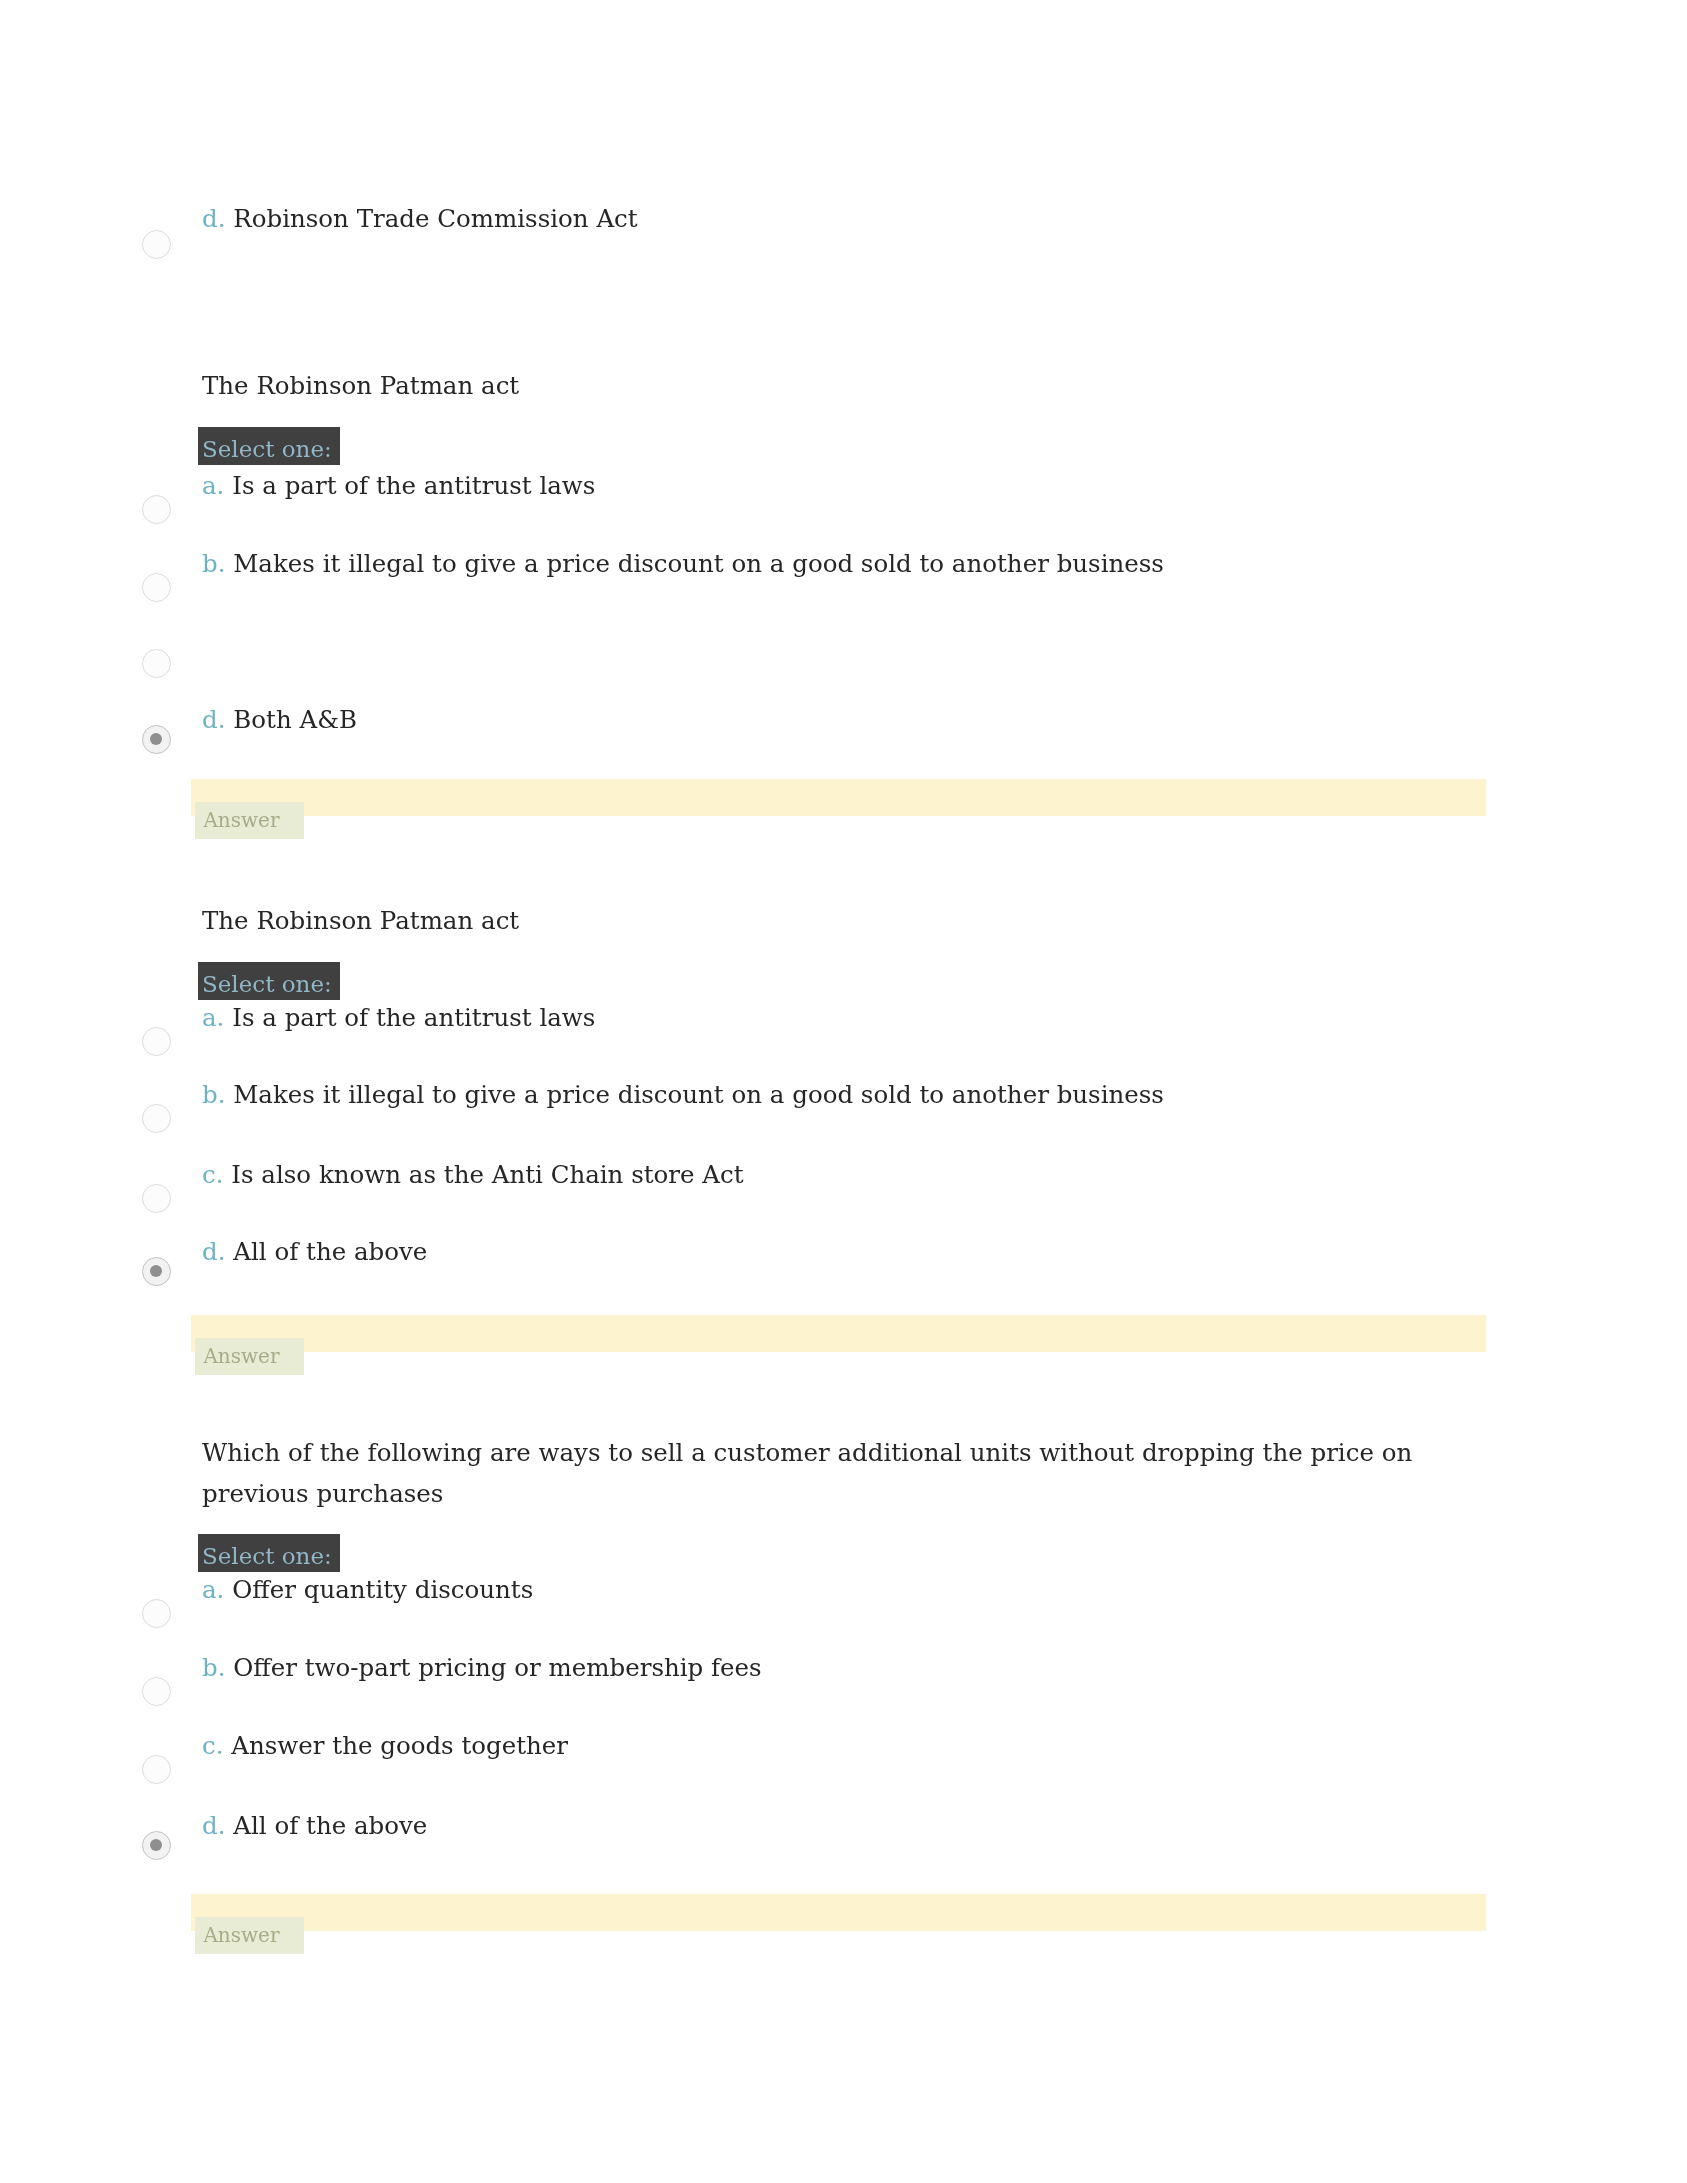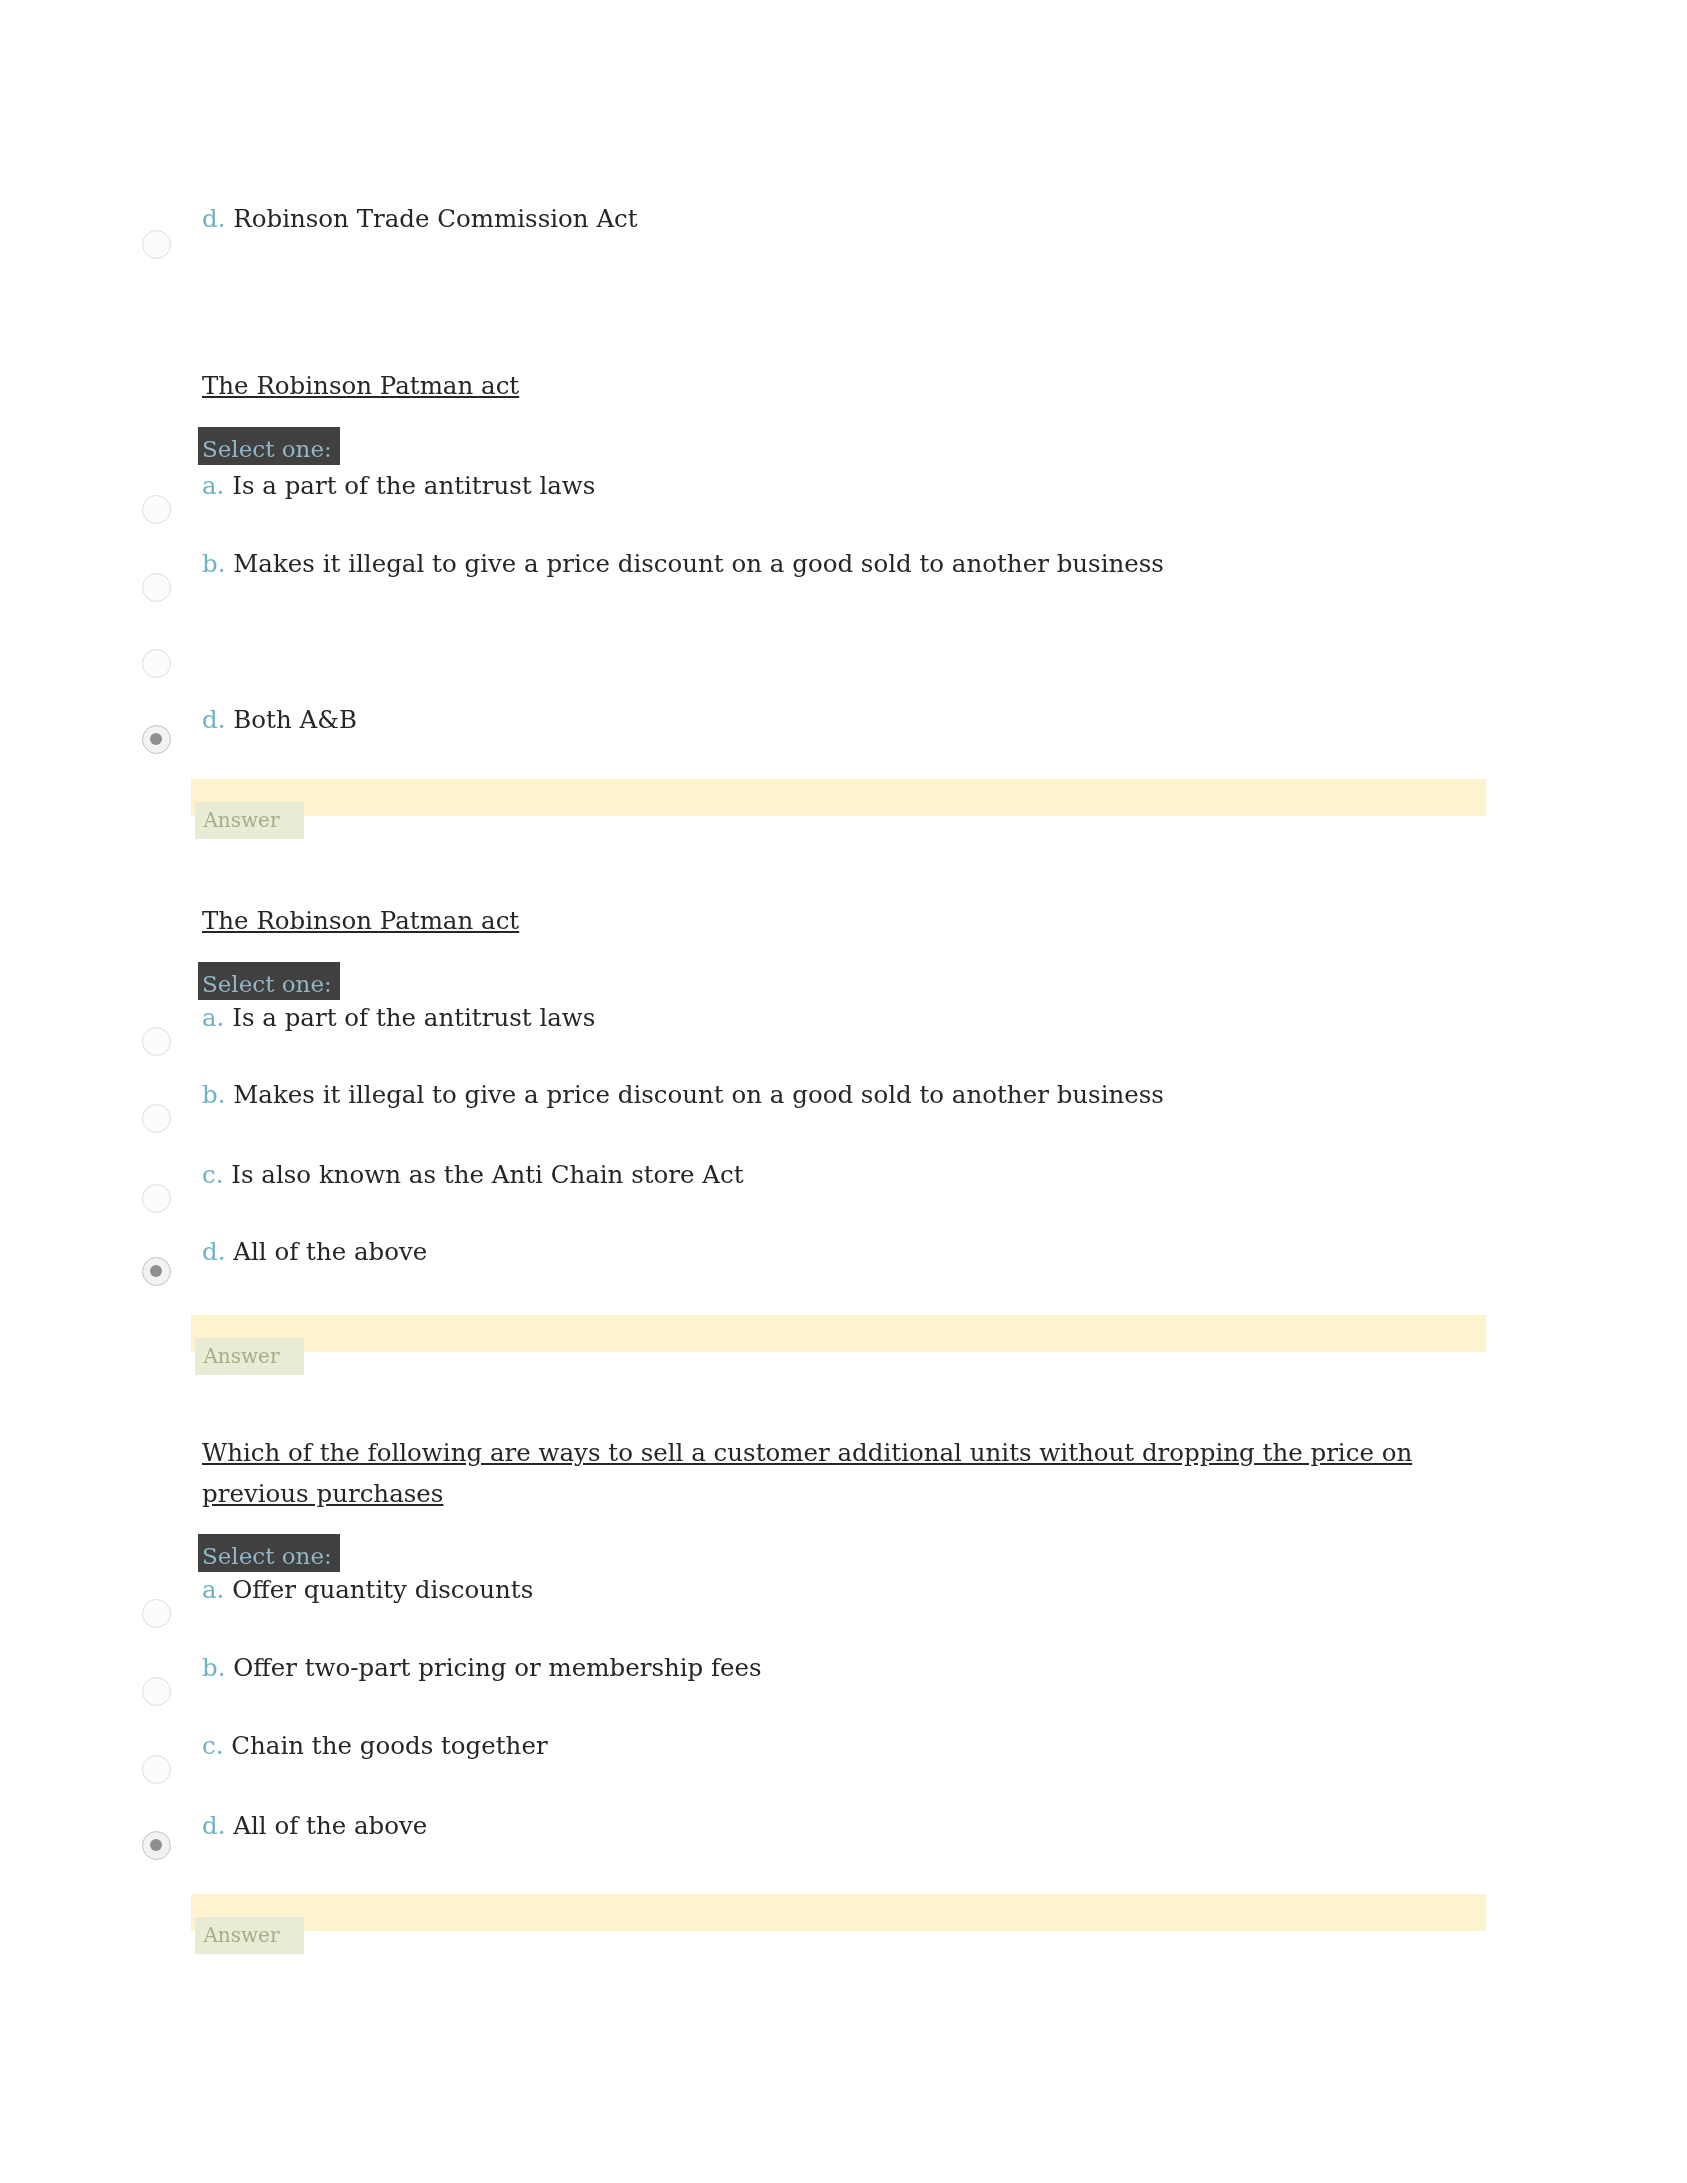--- a/index.html
+++ b/index.html
@@ -1,21 +1,21 @@
 <!DOCTYPE html>
 <html style="font-size:10.6px"><head>
 <meta charset="utf-8">
 <title>Quiz review</title>
 <style>
   html,body{margin:0;padding:0;background:#ffffff;}
   body{width:1687px;height:2183px;font-family:"DejaVu Serif",serif;}
   .page{position:relative;width:1687px;height:2183px;overflow:hidden;background:#ffffff;}
   .content{position:absolute;left:0;top:0;width:1687px;height:2183px;}
   .qblock{position:absolute;left:202px;width:1297px;}
-  .qtitle{position:absolute;left:0;top:0;width:1303px;font-size:24.5px;color:#262626;line-height:41px;margin:0;text-decoration:underline;}
+  .qtitle{position:absolute;left:0;top:0;width:1303px;font-size:24.5px;color:#262626;line-height:41px;margin:0;}
   .selwrap{position:absolute;left:-4px;line-height:1;}
   .selectone{font-size:23px;color:#92b6c6;background:#404040;display:inline-block;padding:10.6px 8px 4px 4px;}
   .optrow{position:absolute;left:0;width:1297px;height:33px;}
   .radio{position:absolute;width:29px;height:29px;border-radius:50%;
          border:1.3px solid #dcdcdc;background:#fcfcfc;box-sizing:border-box;}
   .radio.sel{border:1.3px solid #c2c2c2;background:#f2f2f2;}
   .radio.sel::after{content:"";position:absolute;left:7.3px;top:7.3px;width:12px;height:12px;border-radius:50%;background:#8f8f8f;}
   .optlabel{position:absolute;font-size:24.5px;color:#262626;white-space:nowrap;line-height:32px;}
   .ltr{color:#6eb3c4;}
   .ansbar{position:absolute;background:#fdf3ce;height:37px;width:1295px;left:-11.2px;}
@@ -92,21 +92,21 @@
       <div class="optrow" style="top:142px;">
         <span class="radio" style="left:-60px;top:24.5px;" aria-checked="false"></span>
         <span class="optlabel"><span class="ltr">a.</span><span class="osp"> </span><span class="otx">Offer quantity discounts</span></span>
       </div>
       <div class="optrow" style="top:220px;">
         <span class="radio" style="left:-60px;top:24.5px;" aria-checked="false"></span>
         <span class="optlabel"><span class="ltr">b.</span><span class="osp"> </span><span class="otx">Offer two-part pricing or membership fees</span></span>
       </div>
       <div class="optrow" style="top:298px;">
         <span class="radio" style="left:-60px;top:24.5px;" aria-checked="false"></span>
-        <span class="optlabel"><span class="ltr">c.</span><span class="osp"> </span><span class="otx">Chain the goods together</span></span>
+        <span class="optlabel"><span class="ltr">c.</span><span class="osp"> </span><span class="otx">Answer the goods together</span></span>
       </div>
       <div class="optrow" style="top:378px;">
         <span class="radio sel" style="left:-60px;top:21px;" aria-checked="true"></span>
         <span class="optlabel"><span class="ltr">d.</span><span class="osp"> </span><span class="otx">All of the above</span></span>
       </div>
       </div>
       <div class="ansbar" style="top:462px;">
           <span class="anslabel">Answer</span>
         </div>
     </div>

